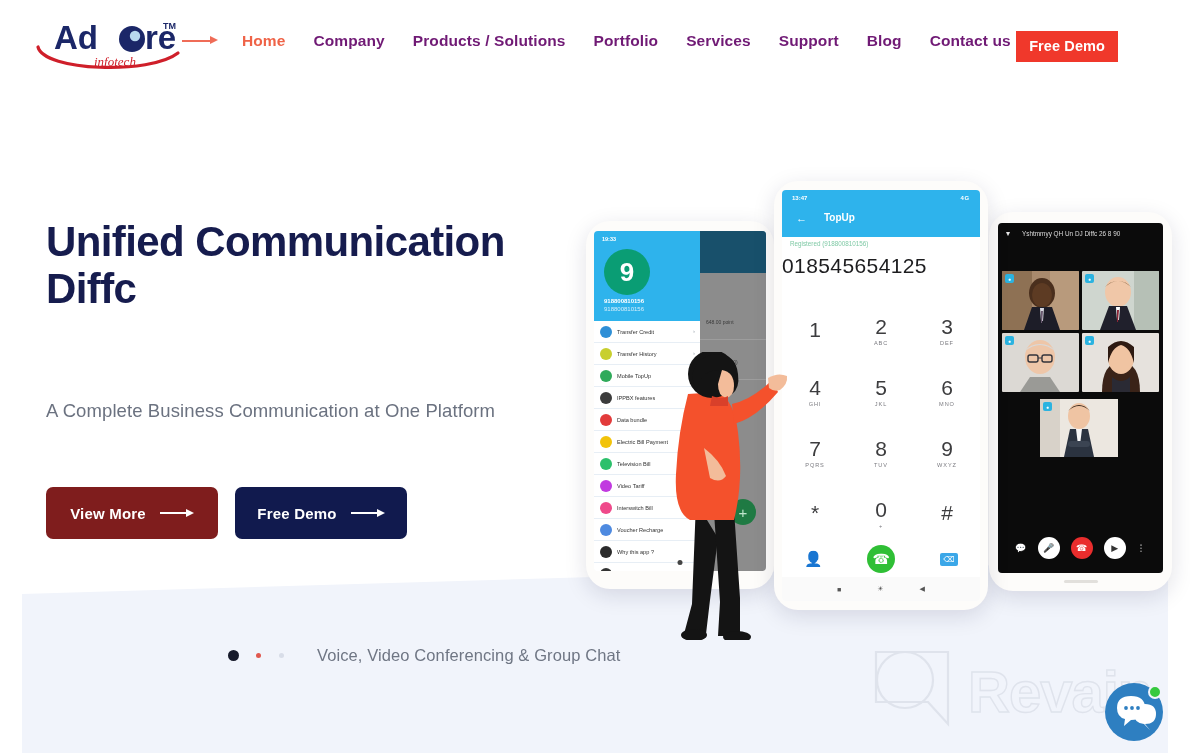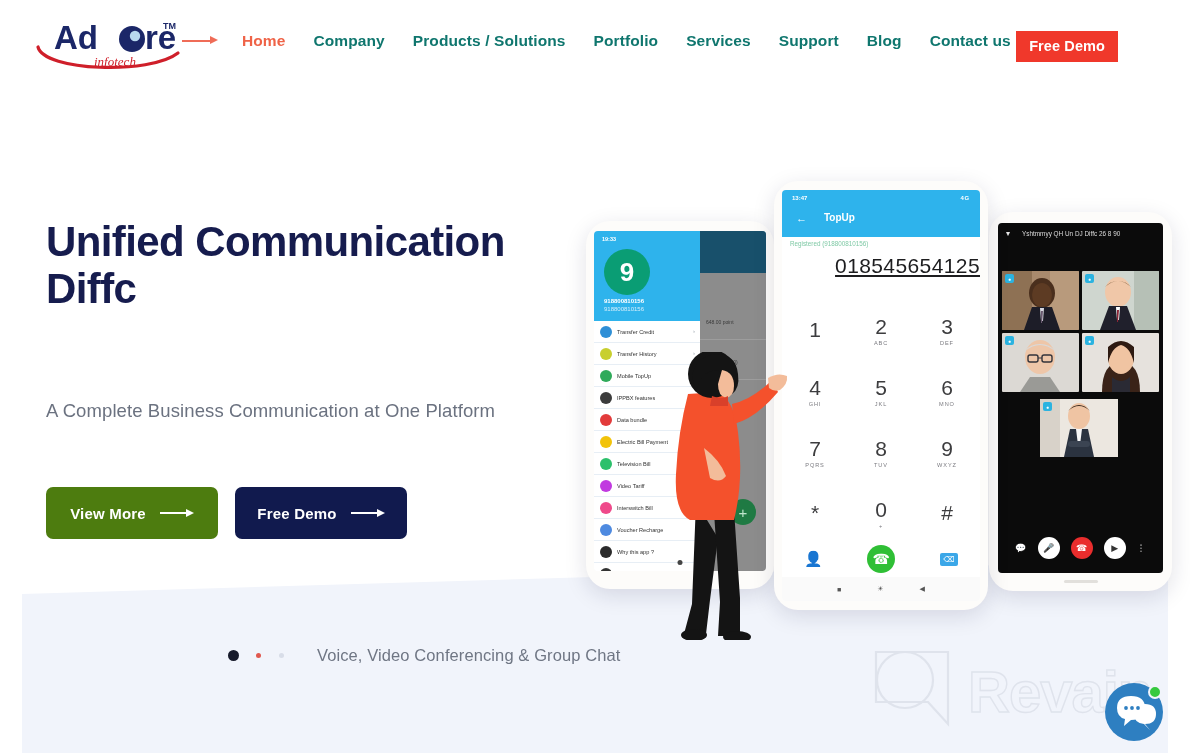--- a/index.html
+++ b/index.html
@@ -24,21 +24,21 @@
 
   .logo-wrap{ position:absolute; left:32px; top:13px; width:152px; height:60px; }
   .logo-wrap svg{ display:block; }
 
   .nav{ position:absolute; left:182px; top:32px; display:flex; align-items:center; gap:0px;text-align:right; }
   .nav-arrow{ width:36px; height:16px; position:relative; margin-right:10px; }
   .nav-arrow .ln{ position:absolute; left:0; top:7px; width:28px; height:2px; background:#ef6c57; }
   .nav-arrow .hd{ position:absolute; right:0; top:2.5px; width:0;height:0;
      border-top:4px solid transparent;border-bottom:4px solid transparent;border-left:8px solid #ef6c57; }
   .nav a{
-    font-size:15.5px; font-weight:700; color:#0f766e; text-decoration:none;
+    font-size:15.5px; font-weight:700; color:#701a75; text-decoration:none;
     padding:0 14px; letter-spacing:.1px; white-space:nowrap;
   }
   .nav a.active{ color:#ef6347; }
 
   .demo-btn{
     position:absolute; right:72px; top:31px;
     background:#f0382b; color:#fff; font-size:14.5px; font-weight:700;
     padding:7px 13px 8px 13px; border:none; cursor:pointer; letter-spacing:.1px;
   }
 
@@ -50,21 +50,21 @@
   .hero-sub{
     position:absolute; left:46px; top:400px; width:560px;
     font-size:18.5px; color:#6b7280; font-weight:400; letter-spacing:.1px;
   }
   .btn-row{ position:absolute; left:46px; top:487px; display:flex; gap:17px; }
   .cta{
     display:flex; align-items:center; justify-content:center; gap:14px;
     height:52px; border:none; cursor:pointer; border-radius:7px;
     color:#fff; font-size:15px; font-weight:700; letter-spacing:.2px;
   }
-  .cta.primary{ width:172px; background:#4d7c0f; }
+  .cta.primary{ width:172px; background:#7f1d1d; }
   .cta.dark{ width:172px; background:#111a4e; }
   .cta .ar{ position:relative; width:34px; height:10px; }
   .cta .ar .ln{ position:absolute; left:0; top:4px; width:26px; height:1.6px; background:#fff; }
   .cta .ar .hd{ position:absolute; right:0; top:0.5px; width:0;height:0;
      border-top:4px solid transparent;border-bottom:4px solid transparent;border-left:8px solid #fff; }
 
   
   .caption-row{ position:absolute; left:228px; top:646px; display:flex; align-items:center; z-index:20;}
   .dot{ border-radius:50%; }
   .dot.d1{ width:11px; height:11px; background:#171a2b; }
@@ -106,22 +106,22 @@
 
   
   #phoneMid{ left:774px; top:181px; width:214px; height:429px; z-index:8; }
   #phoneMid .screen{ left:8px; top:9px; width:198px; height:411px; border-radius:4px;}
   .pm-bar{ position:absolute; left:0; top:0; width:198px; height:47px; background:#2eb3ec; }
   .pm-status{ position:absolute; left:10px; top:5px; font-size:6px; color:#fff; font-weight:700;}
   .pm-status.r{ left:auto; right:10px; letter-spacing:.8px;}
   .pm-back{ position:absolute; left:14px; top:22px; font-size:11px; color:#fff; }
   .pm-title{ position:absolute; left:42px; top:22px; font-size:10px; color:#fff; font-weight:700;}
   .pm-reg{ position:absolute; left:8px; top:50px; font-size:6.3px; color:#7fc9a5; }
-  .pm-number{ position:absolute; left:0; top:64px; width:198px; text-align:right;
-     font-size:21px; color:#1d1d1f; letter-spacing:.4px;text-decoration:underline; }
+  .pm-number{ position:absolute; left:0; top:64px; width:198px; text-align:left;
+     font-size:21px; color:#1d1d1f; letter-spacing:.4px; }
   .pm-keys{ position:absolute; left:0; top:110px; width:198px;
      display:grid; grid-template-columns:repeat(3,1fr); row-gap:0px;}
   .pm-key{ height:61px; display:flex; flex-direction:column; align-items:center; justify-content:center;}
   .pm-key .k{ font-size:21px; color:#3c3c3e; line-height:1; font-weight:400;}
   .pm-key .s{ font-size:5.6px; color:#7b7b80; letter-spacing:.9px; margin-top:3px;}
   .pm-actions{ position:absolute; left:0; top:355px; width:198px; display:flex;
       align-items:center; justify-content:space-around; }
   .pm-addc{ font-size:15px; color:#3ba7e8; }
   .pm-call{ width:28px;height:28px;border-radius:50%;background:#2fbf35;
       display:flex;align-items:center;justify-content:center;color:#fff;font-size:14px;}

